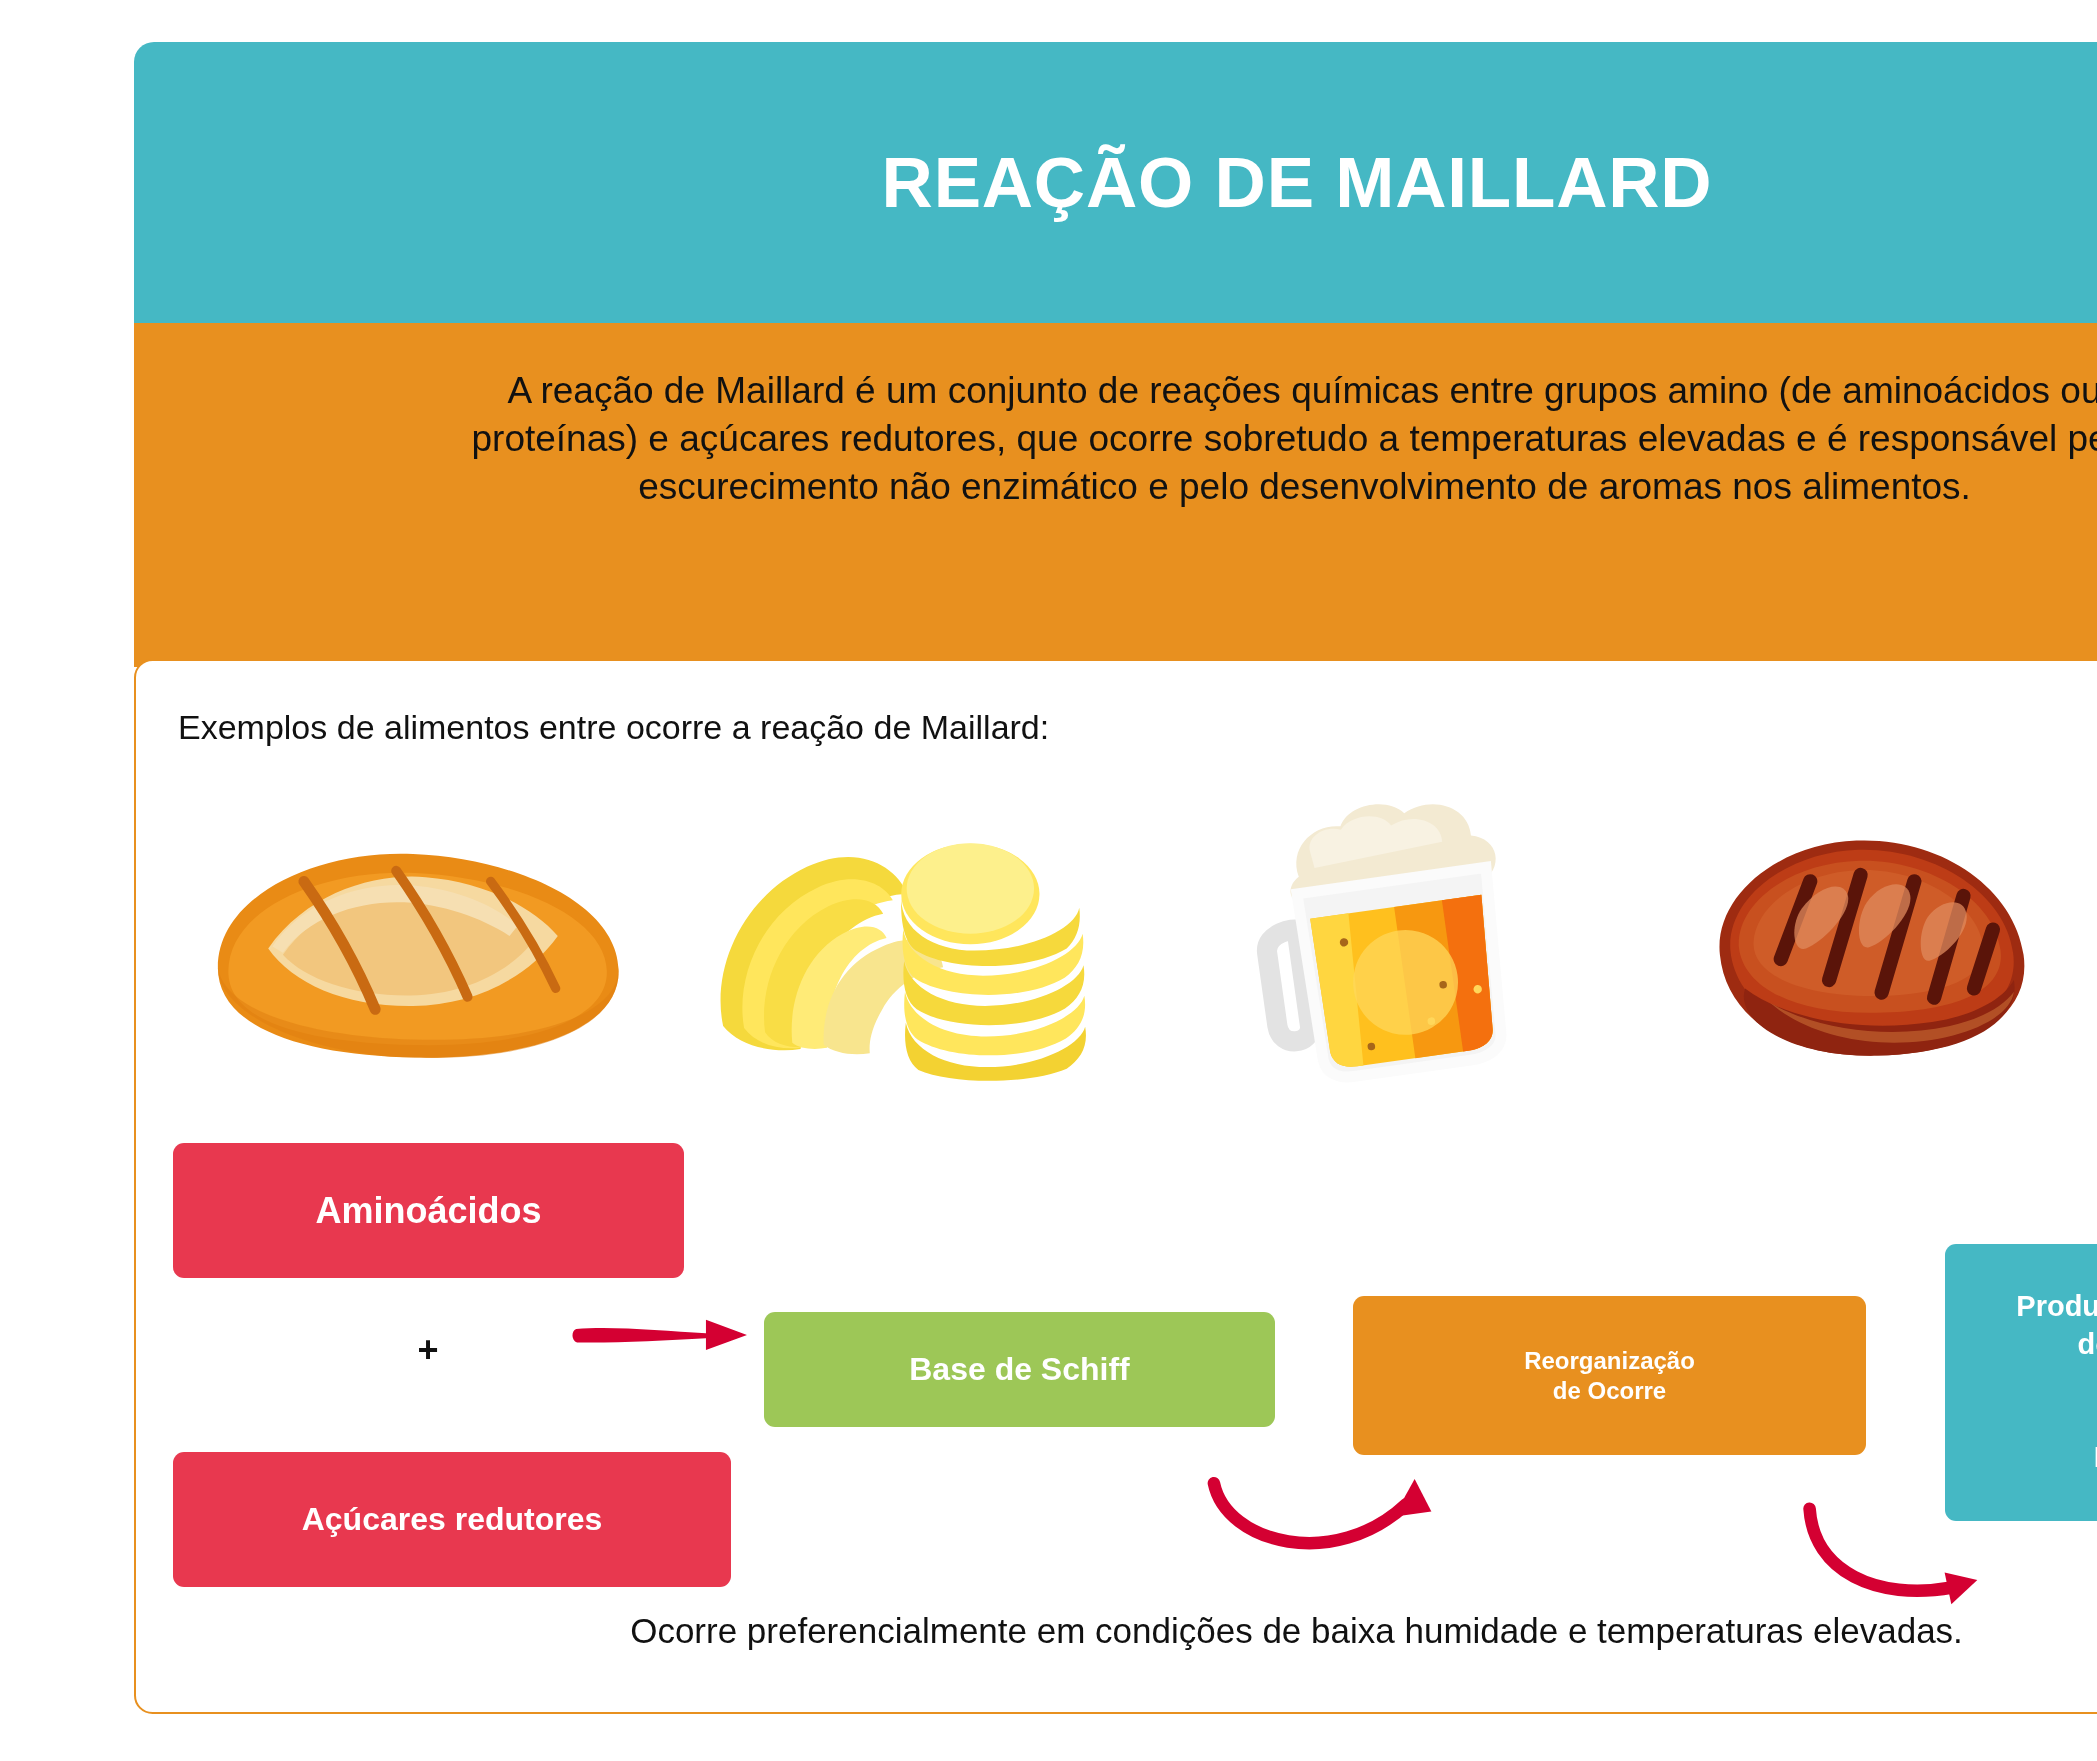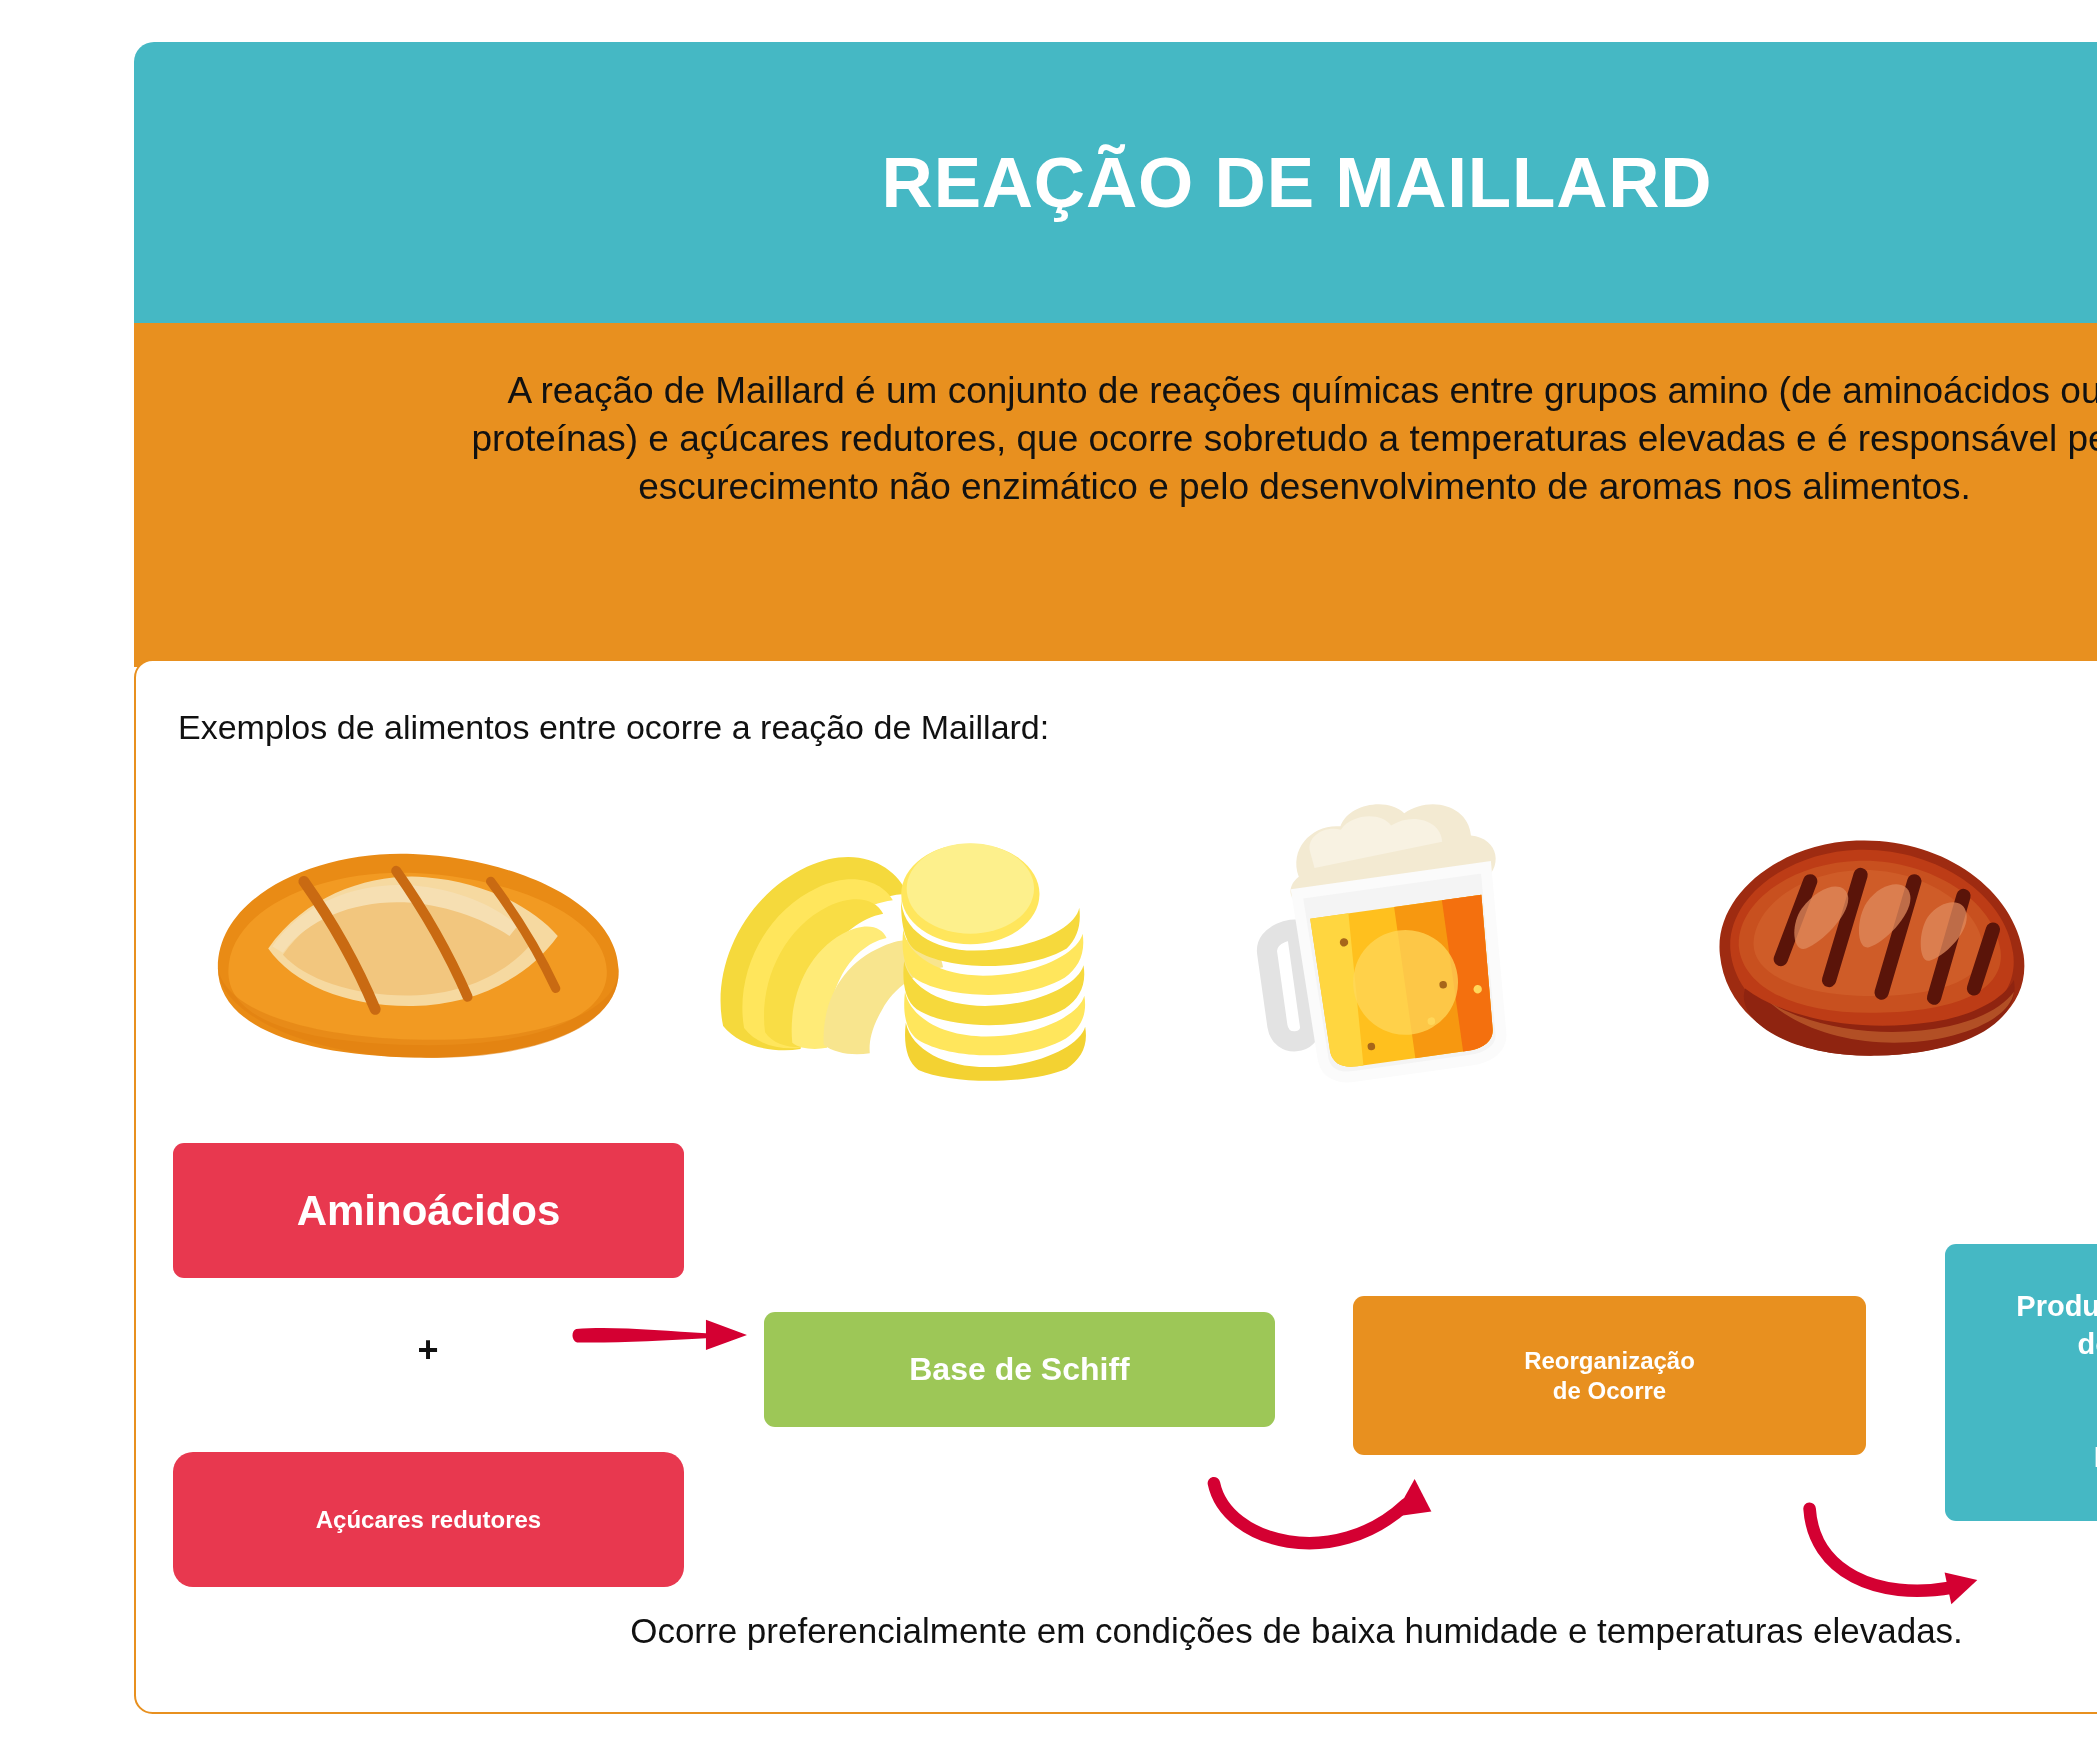--- a/index.html
+++ b/index.html
@@ -52,26 +52,25 @@
   
   .flow{position:absolute;left:0;top:466px;width:2321px;height:461px;}
 
   .box{
     position:absolute;border-radius:11px;
     display:flex;align-items:center;justify-content:center;text-align:center;
     color:#ffffff;font-weight:bold;box-sizing:border-box;
   }
   .box-aminoacidos{
     left:37px;top:16px;width:511px;height:135px;background:#e8384f;
-    font-size:42px;
+    font-size:36px;
   }
   .box-acucares{
-    left:37px;top:325px;width:511px;height:135px;background:#e8384f;
-    font-size:24px;
-    border-radius:20px;
+    left:37px;top:325px;width:558px;height:135px;background:#e8384f;
+    font-size:32px;
   }
   .box-schiff{
     left:628px;top:185px;width:511px;height:147px;background:#9dc css-placeholder;
   }
   .box-schiff{
     left:628px;top:185px;width:511px;height:115px;background:#9dc757;
     font-size:32px;
   }
   .box-amadori{
     left:1217px;top:169px;width:513px;height:159px;background:#e8901f;

